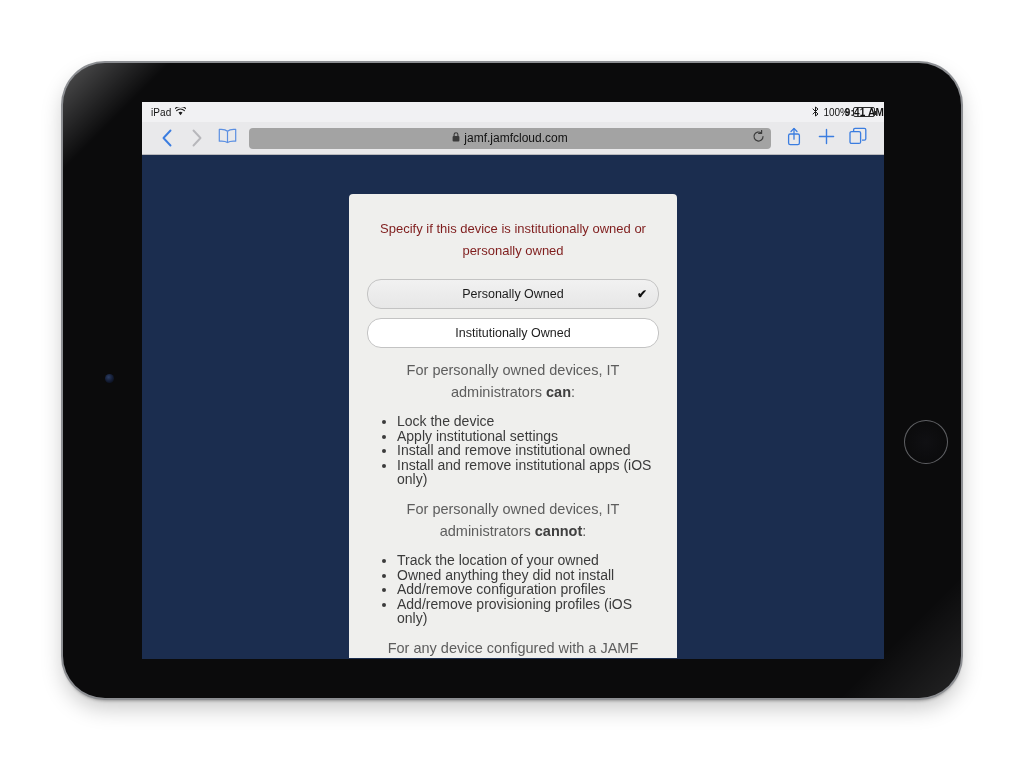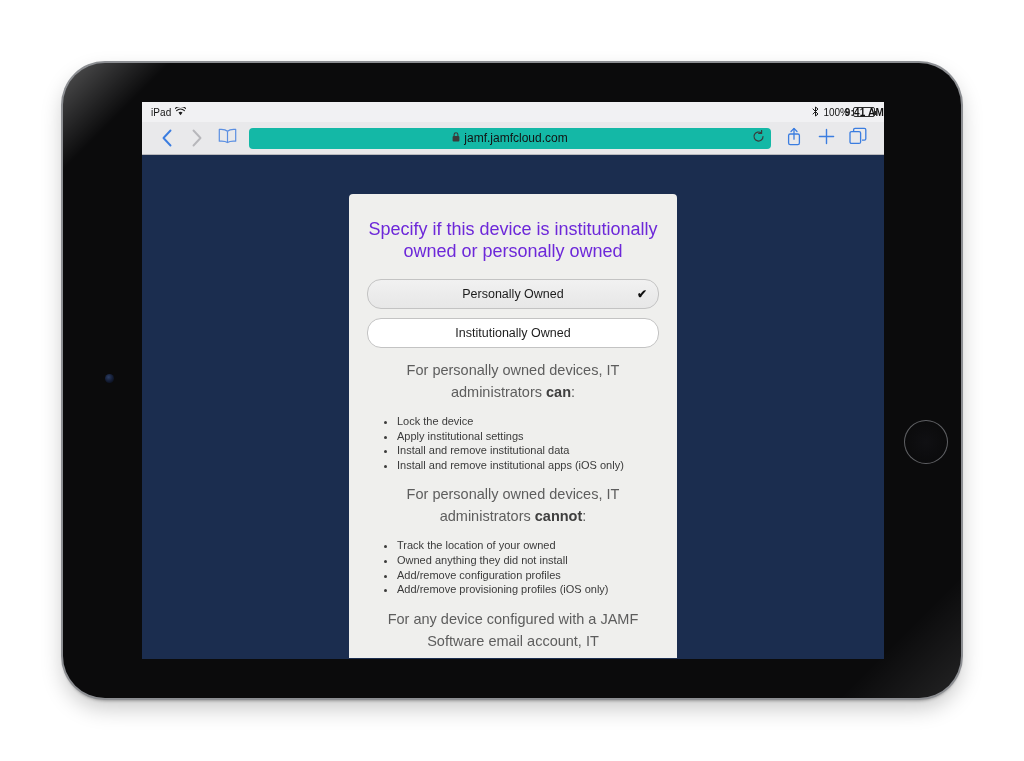--- a/index.html
+++ b/index.html
@@ -100,21 +100,21 @@
   .nav-btn {
     width: 30px; height: 26px;
     display: flex; align-items: center; justify-content: center;
     background: none; border: none; cursor: pointer;
   }
   .chev { display: block; }
   #url-field {
     flex: 1;
     height: 21px;
     margin: 0 7px;
-    background: #14b8a6;
+    background: #a3a3a3;
     border-radius: 4px;
     display: flex; align-items: center; justify-content: center;
     position: relative;
     font-size: 12px; color: #121212;
   }
   .url-inner { display: flex; align-items: center; gap: 4px; }
   .lock-glyph { font-size: 9px; color: #3a3a3a; line-height: 1; }
   #reload-btn {
     position: absolute; right: 6px; top: 50%;
     transform: translateY(-50%);
@@ -140,23 +140,23 @@
     left: 50%; transform: translateX(-50%);
     top: 39px;
     width: 328px;
     min-height: 470px;
     background: #efefed;
     border-radius: 4px 4px 0 0;
   }
   .card-inner { padding: 24px 18px 0 18px; }
 
   .heading {
-    font-size: 18px;
+    font-size: 13px;
     line-height: 22px;
-    color: #6d28d9;
+    color: #7f1d1d;
     text-align: center;
     font-weight: 400;
   }
 
   .choice-list { margin-top: 17px; }
   .choice {
     height: 30px;
     border: 1px solid #c3c3c3;
     border-radius: 14px;
     display: flex; align-items: center; justify-content: center;
@@ -185,21 +185,21 @@
     margin-top: 11px;
   }
   .section-heading b { font-weight: bold; color: #3f3f3f; }
 
   .bullets {
     margin: 11px 0 0 30px;
     padding: 0;
     list-style: disc;
   }
   .bullets li {
-    font-size: 11px;
+    font-size: 14px;
     line-height: 14.6px;
     color: #3b3b3b;
   }
 </style>
 </head>
 <body>
 
 <div id="device-frame">
   <div id="device-bezel-highlight"></div>
   <div id="front-camera"></div>
@@ -320,21 +320,21 @@
               <span>Institutionally Owned</span>
             </div>
           </div>
 
           <div class="section-heading">
             <span>For personally owned devices, IT administrators </span><b>can</b><span>:</span>
           </div>
           <ul class="bullets">
             <li>Lock the device</li>
             <li>Apply institutional settings</li>
-            <li>Install and remove institutional data</li>
+            <li>Install and remove institutional owned</li>
             <li>Install and remove institutional apps (iOS only)</li>
           </ul>
 
           <div class="section-heading">
             <span>For personally owned devices, IT administrators </span><b>cannot</b><span>:</span>
           </div>
           <ul class="bullets">
             <li>Track the location of your owned</li>
             <li>Owned anything they did not install</li>
             <li>Add/remove configuration profiles</li>

